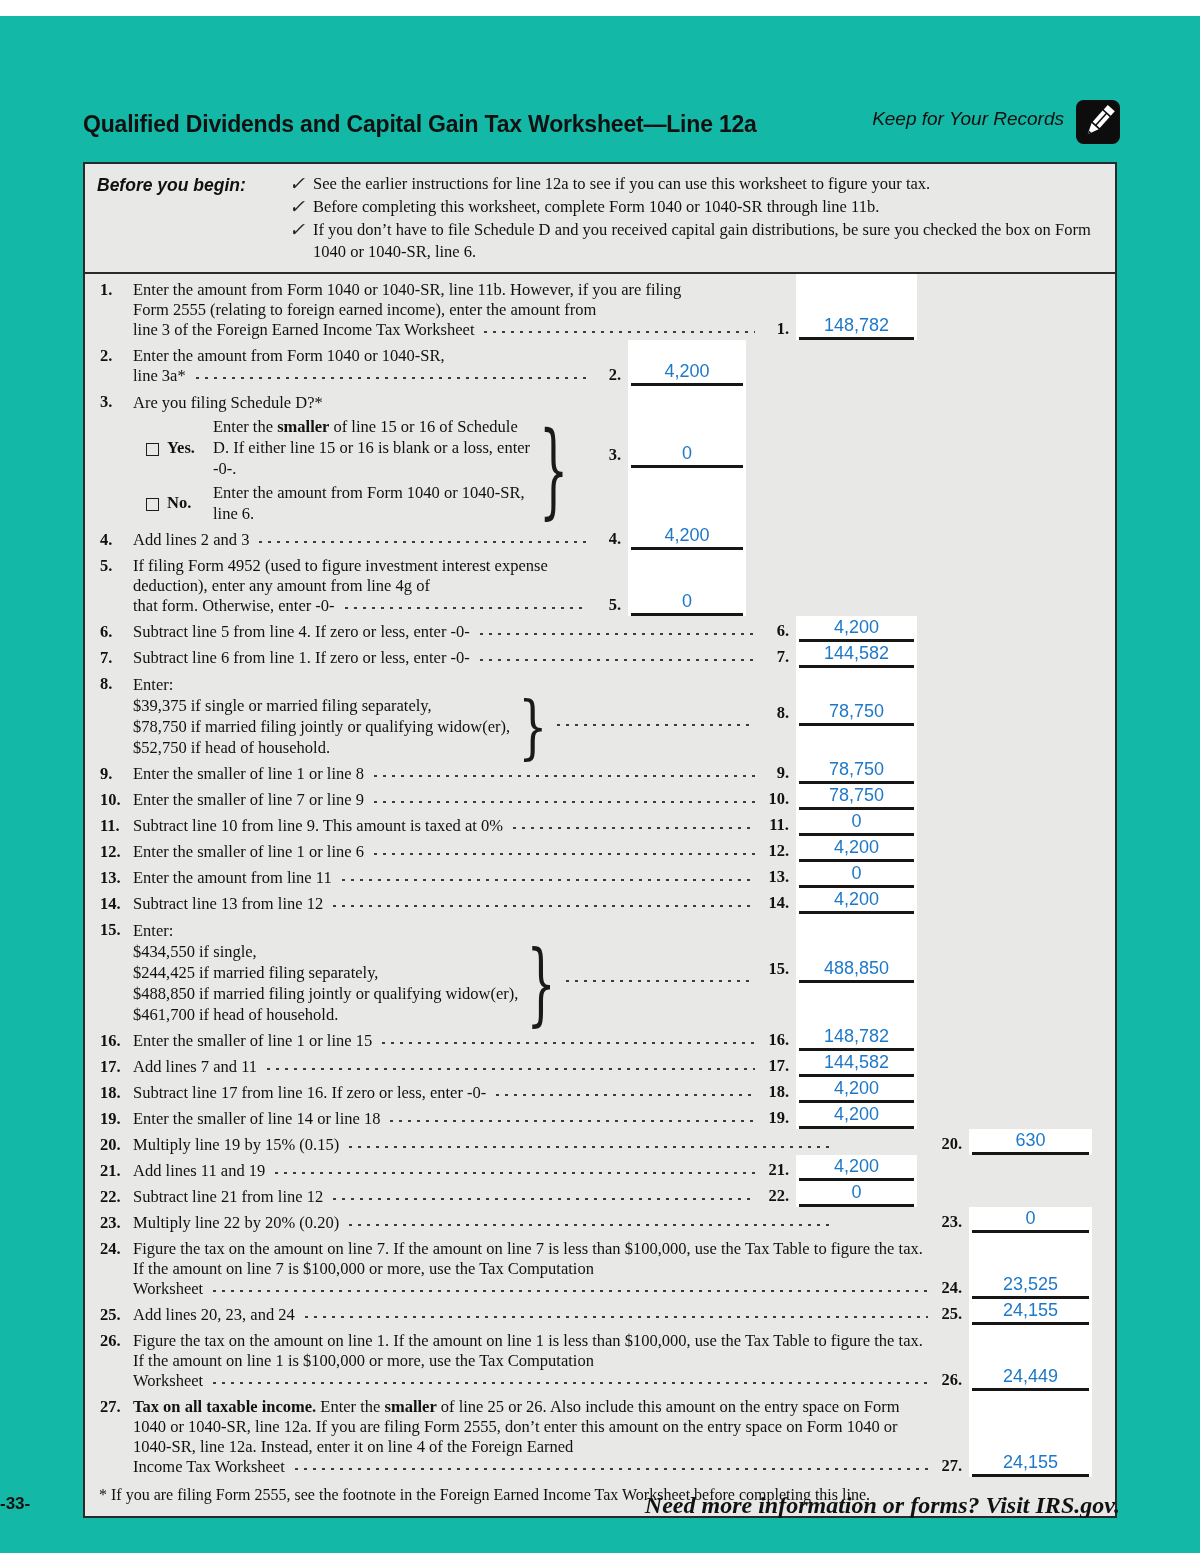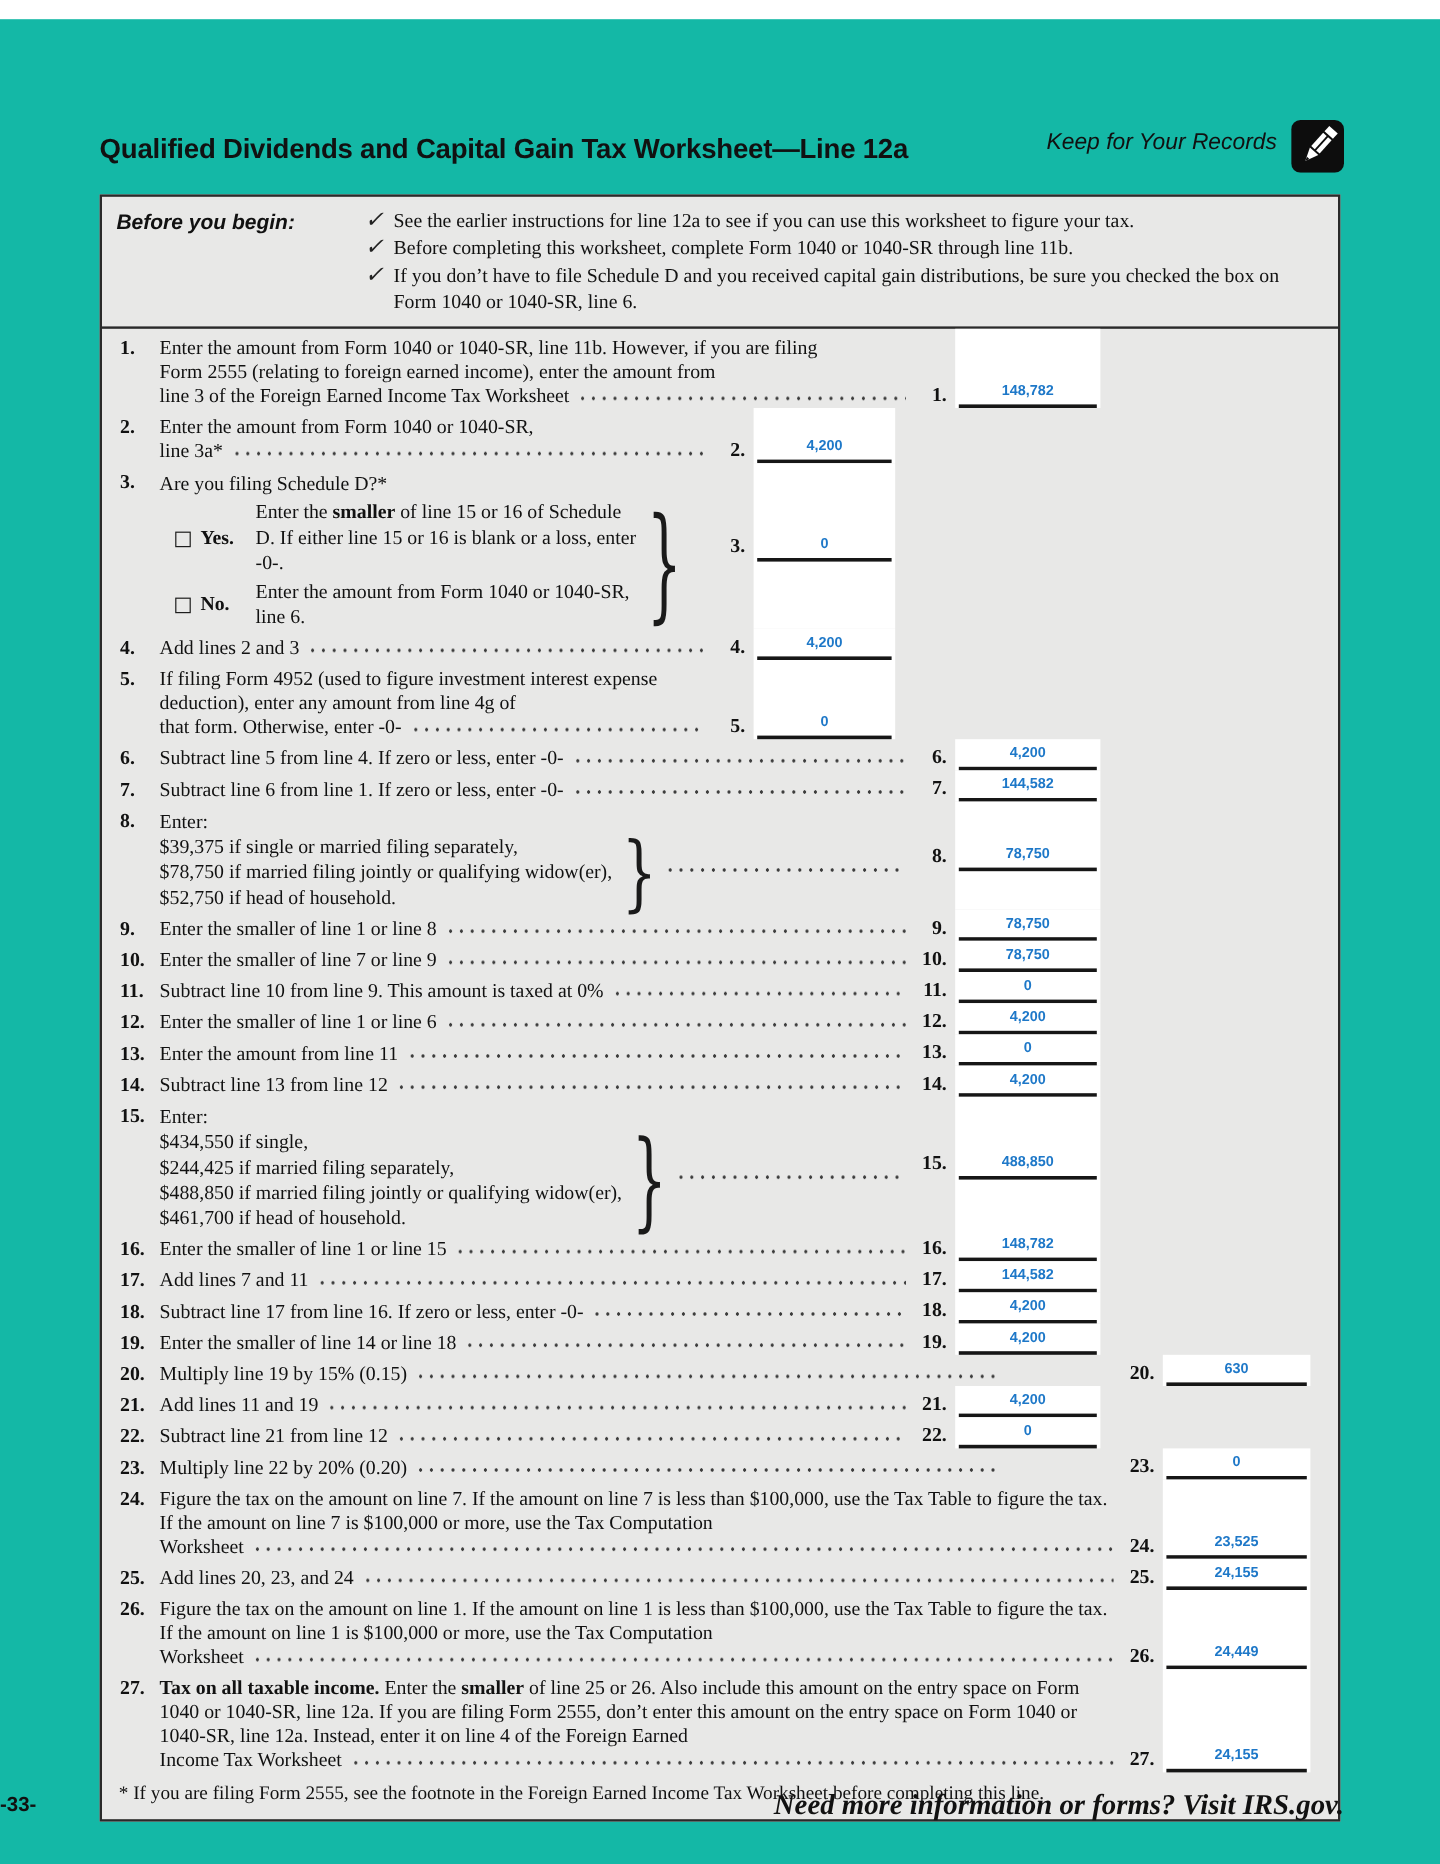--- a/index.html
+++ b/index.html
@@ -15,21 +15,21 @@
   .title { font-family:"Liberation Sans", sans-serif; font-weight:bold;
            font-size:23px; letter-spacing:-0.2px; padding-bottom:6px; }
   .hdr-right { display:flex; align-items:center; gap:12px; }
   .tagline { font-family:"Liberation Sans", sans-serif; font-style:italic;
              font-size:19px; padding-bottom:6px; }
   .pencil { width:44px; height:44px; display:block; }
   
   .sheet { position:absolute; left:83px; top:146px; width:1034px;
            background:#e8e8e7; border:2px solid #2a2a2a; }
   
-  .byb { display:flex; padding:9px 22px 8px 12px; border-bottom:2px solid #2a2a2a;gap:15px; }
+  .byb { display:flex; padding:9px 22px 8px 12px; border-bottom:2px solid #2a2a2a; }
   .byb-label { width:192px; font-family:"Liberation Sans", sans-serif;
                font-weight:bold; font-style:italic; font-size:17.5px; padding-top:2px; }
   .byb-items { flex:1; }
   .byb-item { display:flex; align-items:flex-start; margin-bottom:1px; }
   .chk { width:24px; font-size:19px; color:#222; font-style:italic; line-height:22px; }
   .byb-text { flex:1; line-height:22px; max-width:818px; }
   
   .row { display:flex; align-items:stretch; }
   .num { width:48px; padding:6px 0 0 15px; font-weight:bold; line-height:20px; }
   .body { flex:1; display:flex; flex-direction:column; padding-top:6px; line-height:20px; }
@@ -39,21 +39,21 @@
   .leader { flex:1; height:8px; margin:0 7px 4px 7px; align-self:flex-end;
             background-image:radial-gradient(circle, #3c3c3c 1.3px, rgba(0,0,0,0) 1.5px);
             background-size:9px 8px; background-repeat:repeat-x; background-position:0 100%; }
   .ldr-c { align-self:center; }
   .ref { align-self:flex-end; font-weight:bold; min-width:34px; text-align:right;
          padding:0 7px 1px 0; line-height:20px; }
   .rc { align-self:center; }
   .valwrap { background:#ffffff; display:flex; flex-direction:column; justify-content:flex-end; }
   .vc { justify-content:center; }
   .vcell { border-bottom:3px solid #161616; text-align:center; padding:0 4px 1px; margin:0 3px; }
-  .val { color:#1e78c8; font-family:"Liberation Sans", sans-serif; font-size:12px; line-height:22px;font-weight:bold; }
+  .val { color:#1e78c8; font-family:"Liberation Sans", sans-serif; font-size:18px; line-height:22px; }
   
   .c-inner .valwrap { width:118px; margin-right:369px; }
   .c-mid   .valwrap { width:121px; margin-right:198px; }
   .c-right .valwrap { width:123px; margin-right:23px; }
   .c-inner .t { max-width:452px; }
   .w380 .t  { max-width:382px; }
   .c-mid .t { max-width:588px; }
   .c-right .t { max-width:806px; }
   .short-dots .leader { margin-right:100px; }
   

